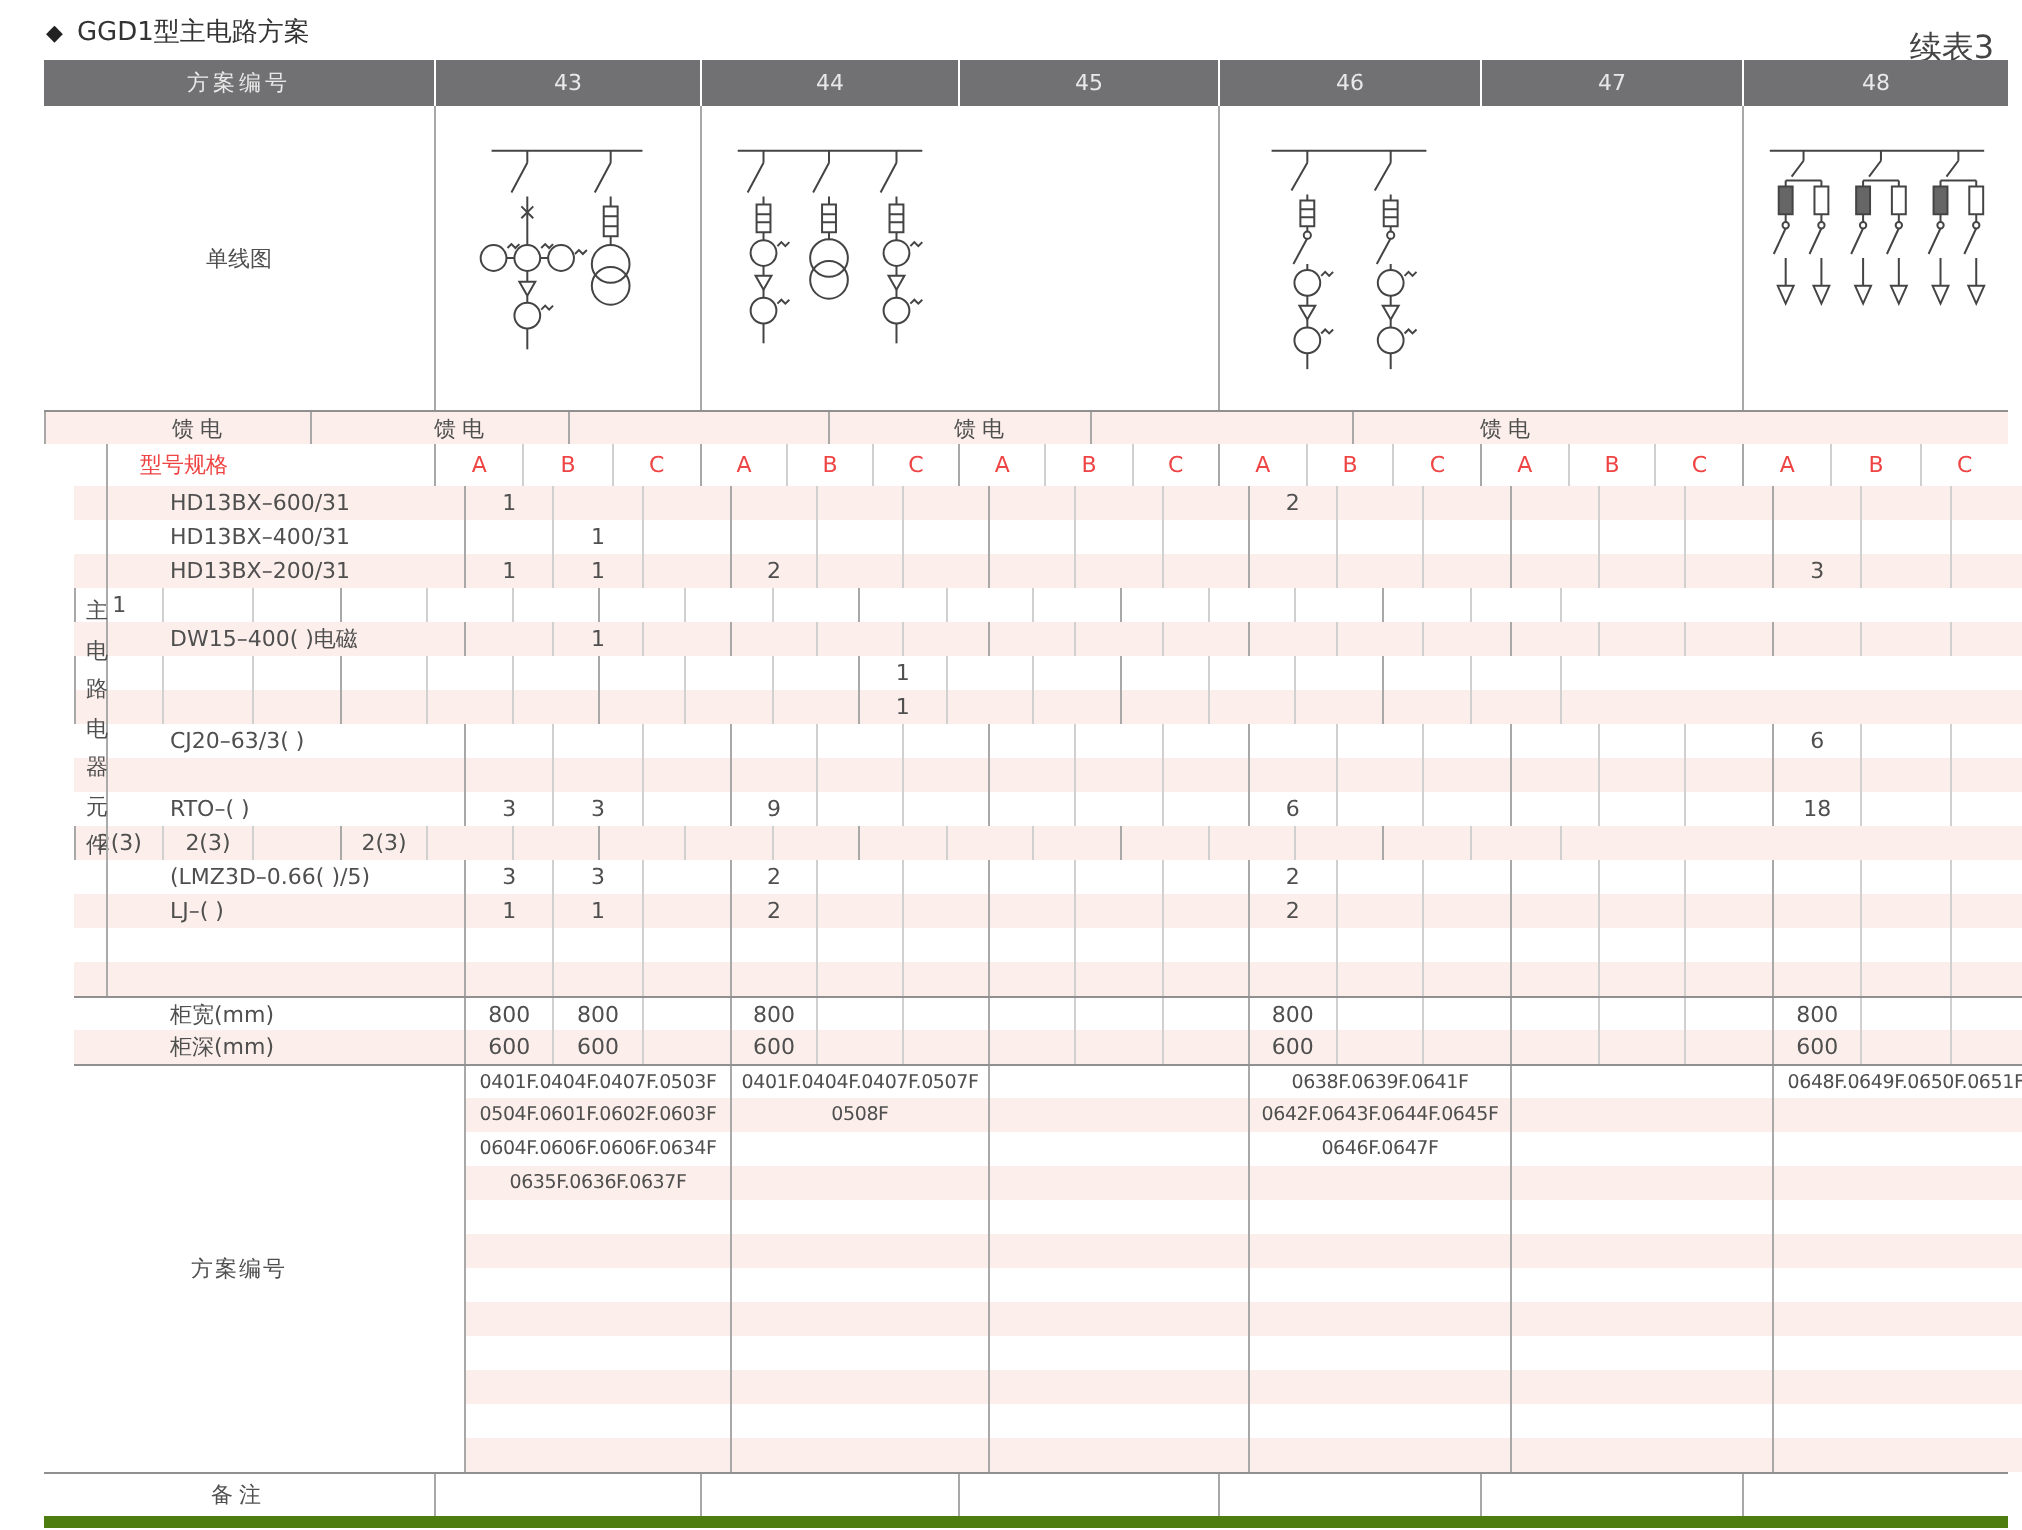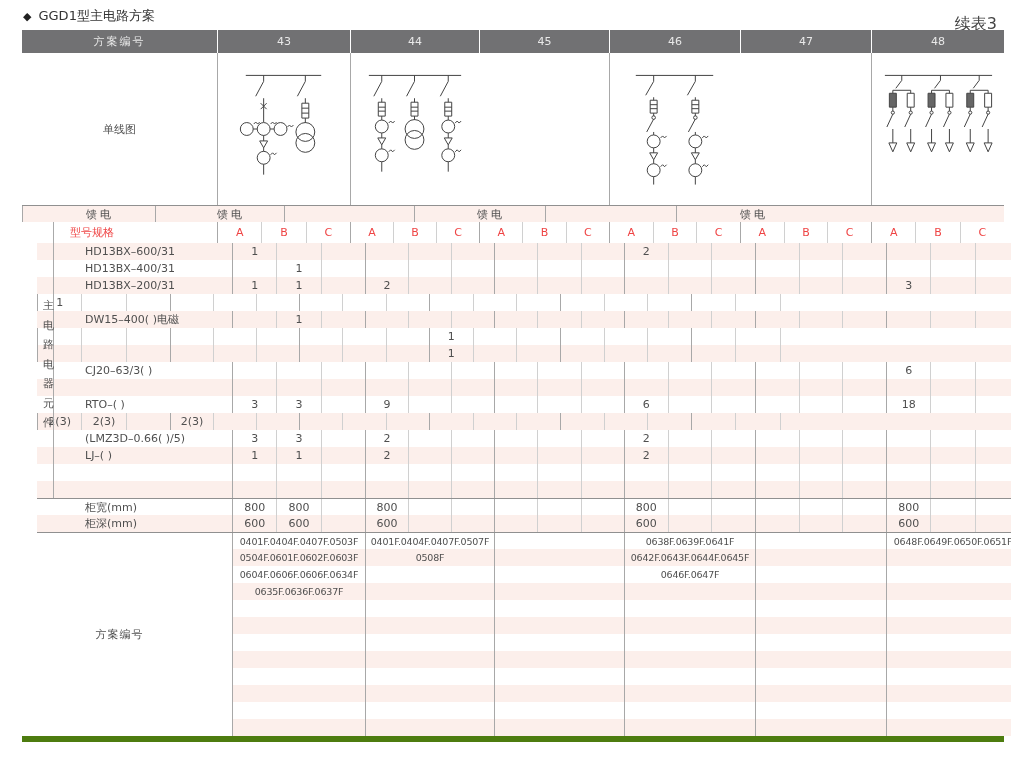--- a/index.html
+++ b/index.html
@@ -893,20 +893,29 @@
           <div class="cell lab numlab"></div>
           <div class="cell c0 colcell numcell"></div>
           <div class="cell c1 colcell numcell"></div>
           <div class="cell c2 colcell numcell"></div>
           <div class="cell c3 colcell numcell"></div>
           <div class="cell c4 colcell numcell"></div>
           <div class="cell c5 colcell numcell"></div>
         </div></div>
 
     
+    <div class="row remark sep">
+      <div class="cell lab centered ls3">备注</div>
+      <div class="cell c0 colcell"></div>
+      <div class="cell c1 colcell"></div>
+      <div class="cell c2 colcell"></div>
+      <div class="cell c3 colcell"></div>
+      <div class="cell c4 colcell"></div>
+      <div class="cell c5 colcell"></div>
+    </div>
 
     
     <div class="overlay-line"></div>
     <div class="side-label" id="side-label">
         <div>主</div>
         <div>电</div>
         <div>路</div>
         <div>电</div>
         <div>器</div>
         <div>元</div>

